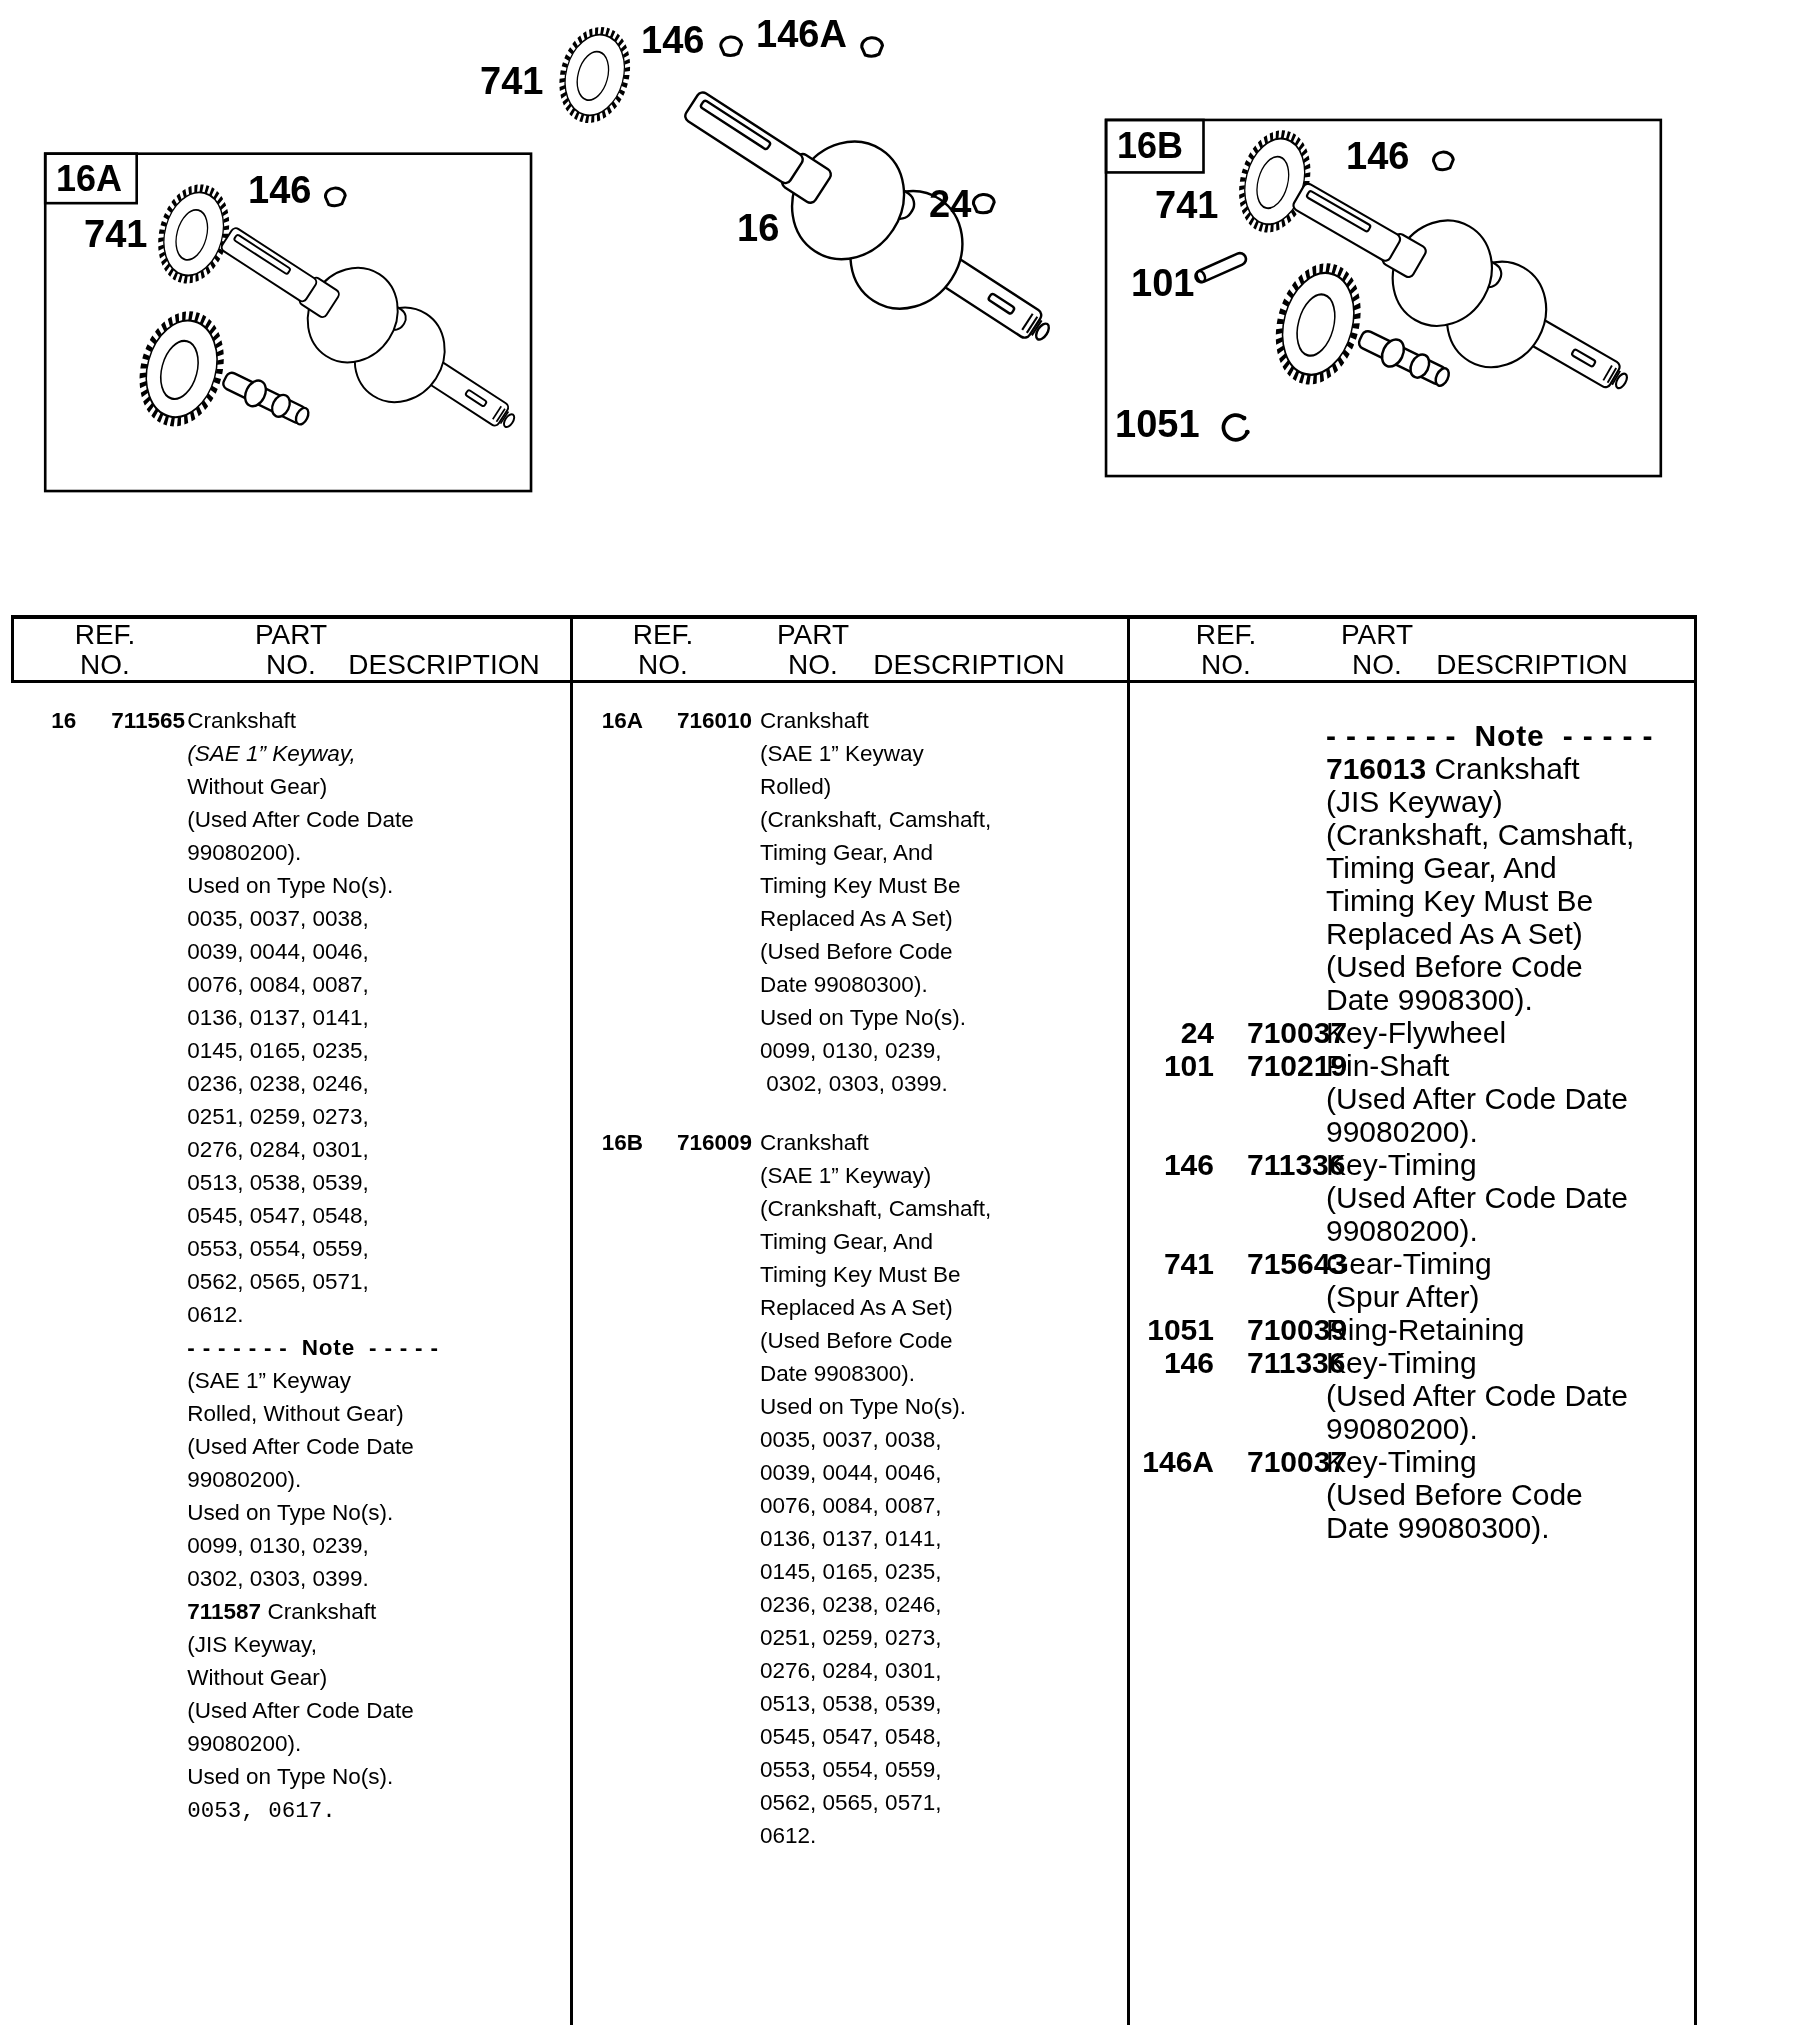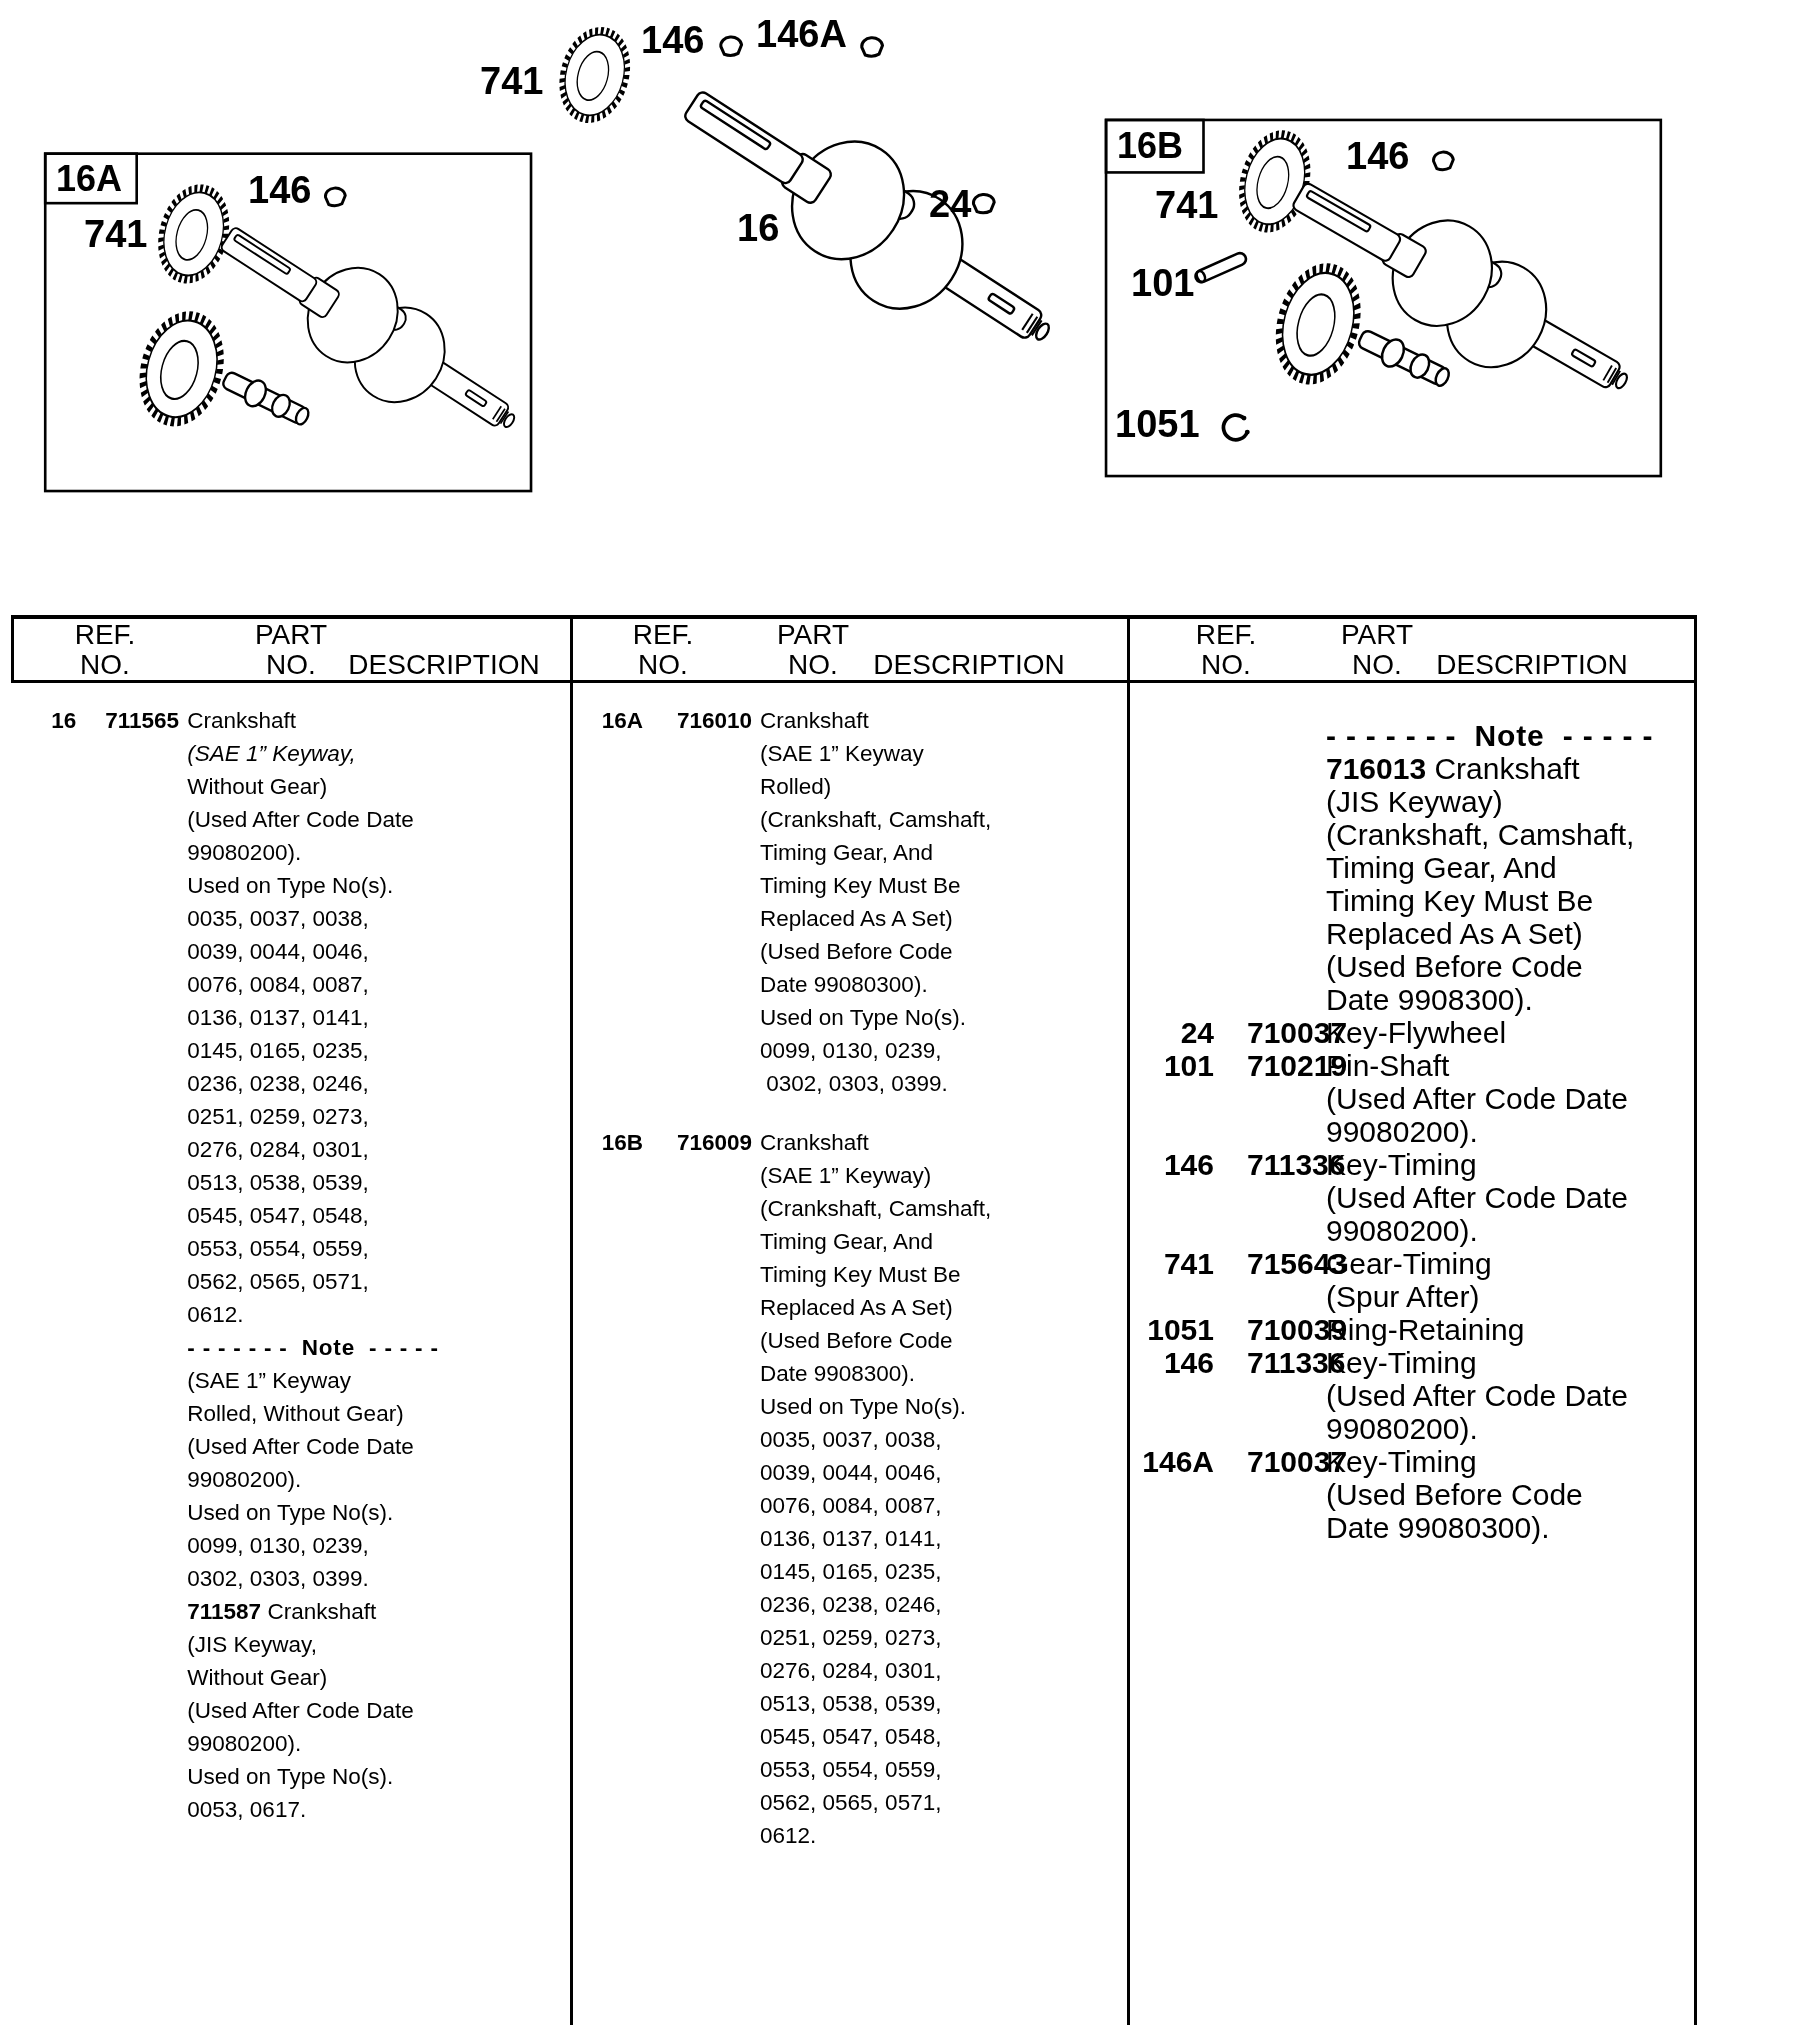--- a/index.html
+++ b/index.html
@@ -19,21 +19,21 @@
   
   .tcol{position:absolute;top:692px;overflow:hidden;}
   .c1{left:11.3px;width:558px;padding-top:12px;font-size:22.5px;}
   .c2{left:572px;width:554px;padding-top:12px;font-size:22.5px;}
   .c3{left:1129px;width:564px;padding-top:27px;font-size:30px;}
   .line{position:relative;height:33px;line-height:33px;}
   .line.gap{margin-top:25.5px;}
   .line span{position:absolute;top:0;white-space:pre;}
   .line .ref{font-weight:bold;text-align:right;left:0;}
   .line .part{font-weight:bold;}
-  .c1 .ref{width:65px;} .c1 .part{left:94px;} .c1 .desc{left:176px;}
+  .c1 .ref{width:65px;} .c1 .part{left:100px;} .c1 .desc{left:176px;}
   .c2 .ref{width:71px;} .c2 .part{left:105px;} .c2 .desc{left:188px;}
   .c3 .ref{width:85px;}.c3 .part{left:118px;} .c3 .desc{left:197px;}
   .note{font-weight:bold;letter-spacing:0.8px;}
 </style>
 </head>
 <body>
 
 <div class="page">
 
   <svg class="art" width="1811" height="611" viewBox="0 0 2415 815">
@@ -239,21 +239,21 @@
       <div class="line">
         <span class="desc"><span style="position: static;">(Used After Code Date</span></span>
       </div>
       <div class="line">
         <span class="desc"><span style="position: static;">99080200).</span></span>
       </div>
       <div class="line">
         <span class="desc"><span style="position: static;">Used on Type No(s).</span></span>
       </div>
       <div class="line">
-        <span class="desc"><span style="position: static;">0053, 0617.</span></span>
+        <span class="desc"><span style="position: static; font-family: Liberation Mono, monospace;">0053, 0617.</span></span>
       </div>
     </div>
   <div class="tcol c2">
       <div class="line">
         <span class="ref">16A</span>
         <span class="part">716010</span>
         <span class="desc"><span style="position: static;">Crankshaft</span></span>
       </div>
       <div class="line">
         <span class="desc"><span style="position: static;">(SAE 1” Keyway</span></span>

